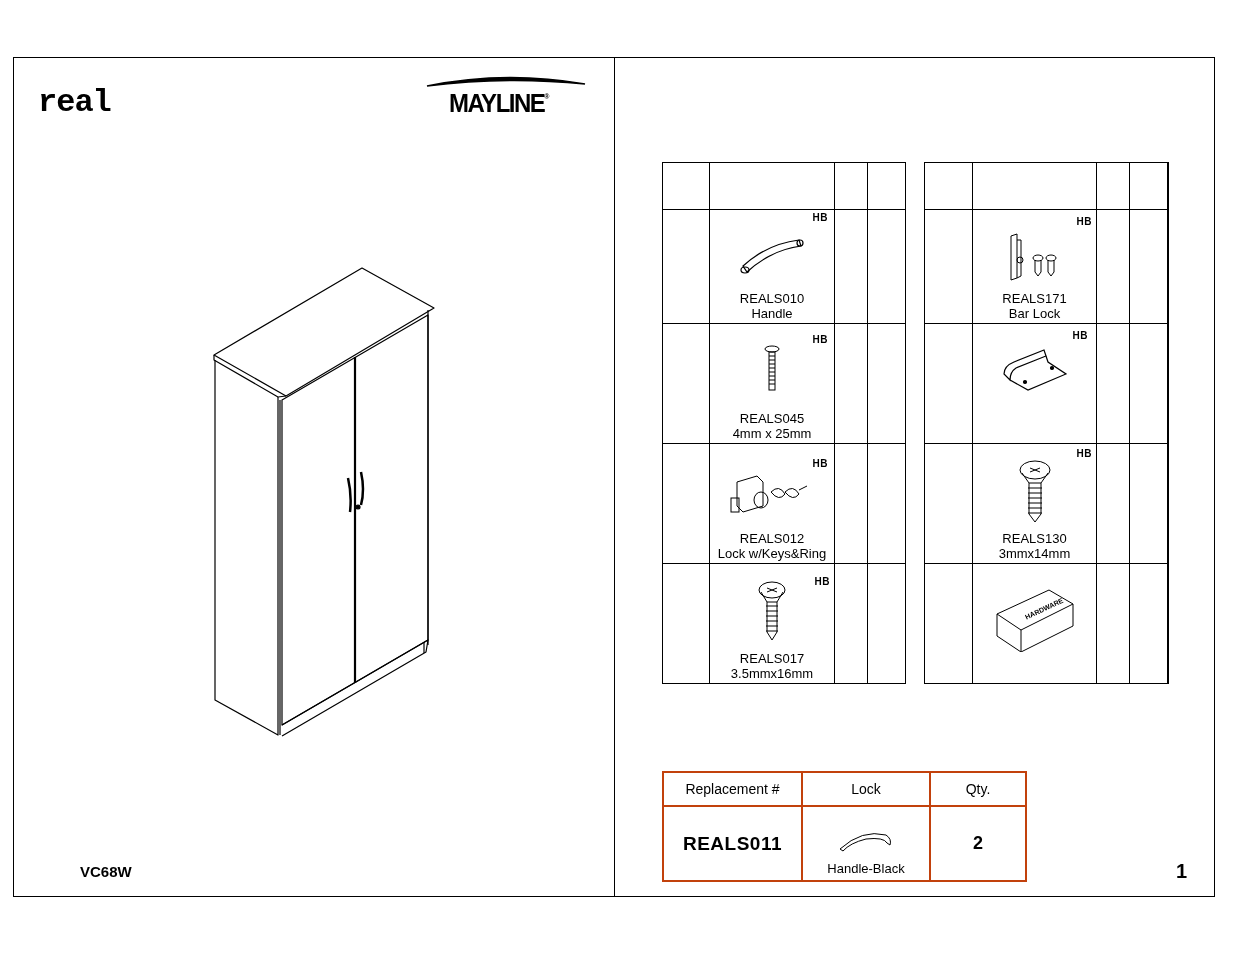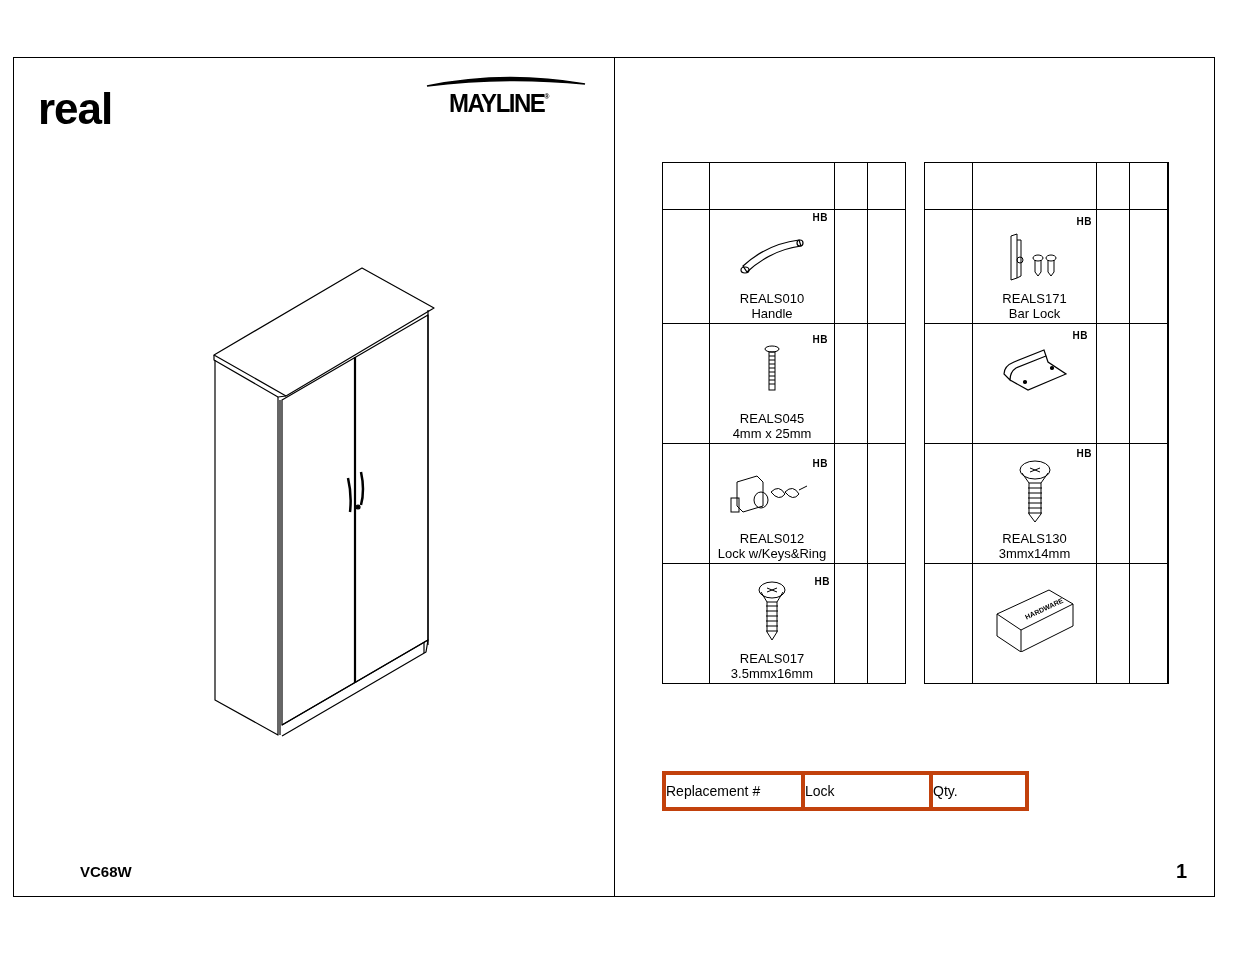--- a/index.html
+++ b/index.html
@@ -1,36 +1,36 @@
 <!DOCTYPE html>
 <html><head>
 <meta charset="utf-8">
 <style>
   html, body { margin: 0; padding: 0; background: #ffffff; }
   body { width: 1235px; height: 954px; position: relative; overflow: hidden; font-family: "Liberation Sans", sans-serif; color: #000; }
   .frame { position: absolute; left: 13px; top: 57px; width: 1202px; height: 840px; border: 1px solid #000; box-sizing: border-box; }
   .divider { position: absolute; left: 614px; top: 57px; width: 1px; height: 840px; background: #000; }
   .abs { position: absolute; }
-  .logo-real { left: 38px; top: 84px; font-size: 44px; font-weight: bold; letter-spacing: -1px; font-family: Liberation Sans, sans-serif; }
+  .logo-real { left: 38px; top: 84px; font-size: 32px; font-weight: bold; letter-spacing: -1px; font-family: Liberation Mono, monospace; }
   .logo-mayline { left: 425px; top: 74px; width: 165px; height: 48px; }
   .mayline-text { position: absolute; left: 24px; top: 16px; font-size: 24px; font-weight: 900; letter-spacing: -1.5px; font-family: "Liberation Sans", sans-serif; transform: scaleY(1.05); }
   .reg { font-size: 7px; vertical-align: top; position: relative; top: 3px; }
   .model { left: 80px; top: 863px; font-size: 15px; font-weight: bold; }
   .page-num { left: 1176px; top: 860px; font-size: 20px; font-weight: bold; }
 
   table.hw { position: absolute; border-collapse: collapse; table-layout: fixed; }
   table.hw td { border: 1.5px solid #000; padding: 0; position: relative; vertical-align: bottom; text-align: center; font-size: 13px; line-height: 15px; }
   table.hw tr.hdr td { height: 46px; }
   .hb { position: absolute; top: 0px; right: 6px; font-size: 10px; font-weight: 700; letter-spacing: 0.5px; }
   .part-code { display: block; }
   .part-desc { display: block; padding-bottom: 2px; }
   .icon { position: absolute; left: 0; right: 0; margin: auto; }
 
   table.repl { position: absolute; left: 662px; top: 771px; border-collapse: collapse; table-layout: fixed; }
-  table.repl td { border: 4px solid #c2410c; padding: 0; }
+  table.repl td { border: 2px solid #c2410c; text-align: center; padding: 0; }
   table.repl .rh td { height: 32px; font-size: 14px; }
   table.repl .rb td { height: 70px; }
   .repl-code { font-size: 19px; font-weight: 900; letter-spacing: 0.5px; }
   .repl-qty { font-size: 18px; font-weight: 900; }
   .repl-partname { font-size: 13px; }
 </style>
 </head>
 <body>
 
 <div class="frame"></div>
@@ -254,14 +254,26 @@
       <col style="width:139px">
       <col style="width:128px">
       <col style="width:96px">
     </colgroup>
   <tbody>
       <tr class="rh">
     <td>Replacement #</td>
     <td>Lock</td>
     <td>Qty.</td>
   </tr>
+  <tr class="rb">
+    <td><span class="repl-code">REALS011</span></td>
+    <td style="vertical-align:bottom;padding-bottom:3px">
+      <svg width="60" height="28" style="display:block;margin:0 auto 4px">
+        <g fill="none" stroke="#000" stroke-width="1">
+              <path d="M4 22 Q26 2 50 8 Q56 12 54 18 L51 16 Q48 10 30 12 Q14 16 7 24 Z"></path>
+            </g>
+      </svg>
+      <span class="repl-partname">Handle-Black</span>
+    </td>
+    <td><span class="repl-qty">2</span></td>
+  </tr>
 </tbody>
   </table>
 
 </body></html>

